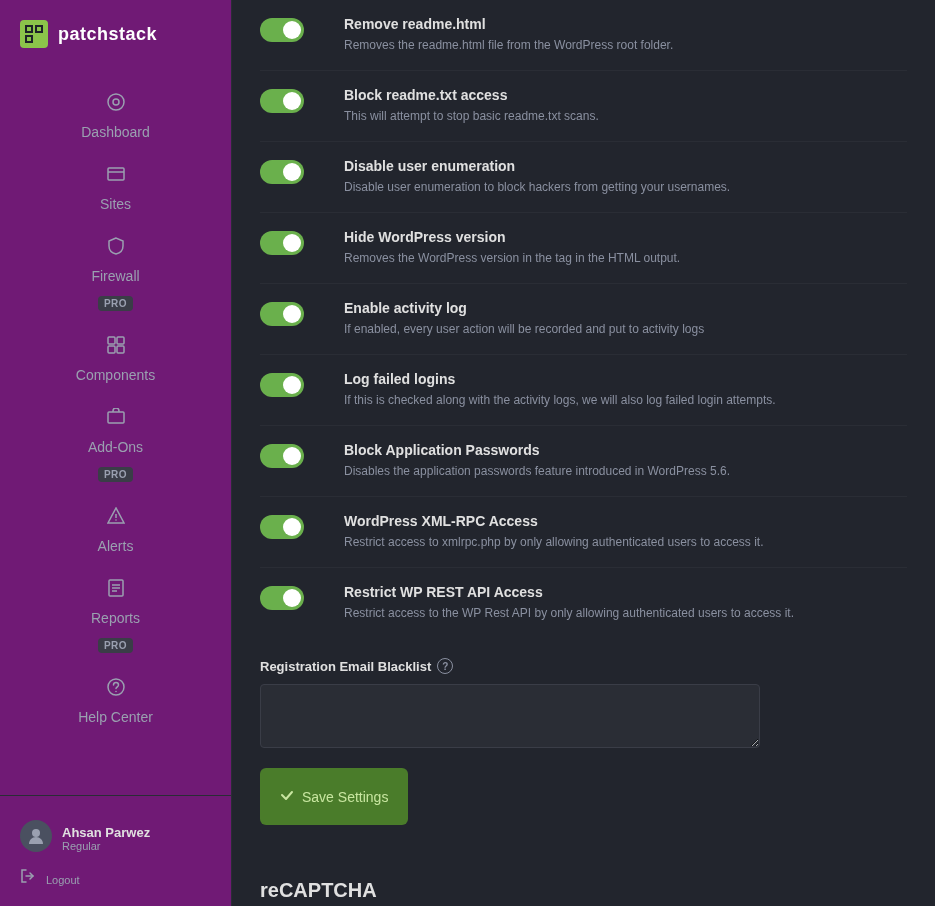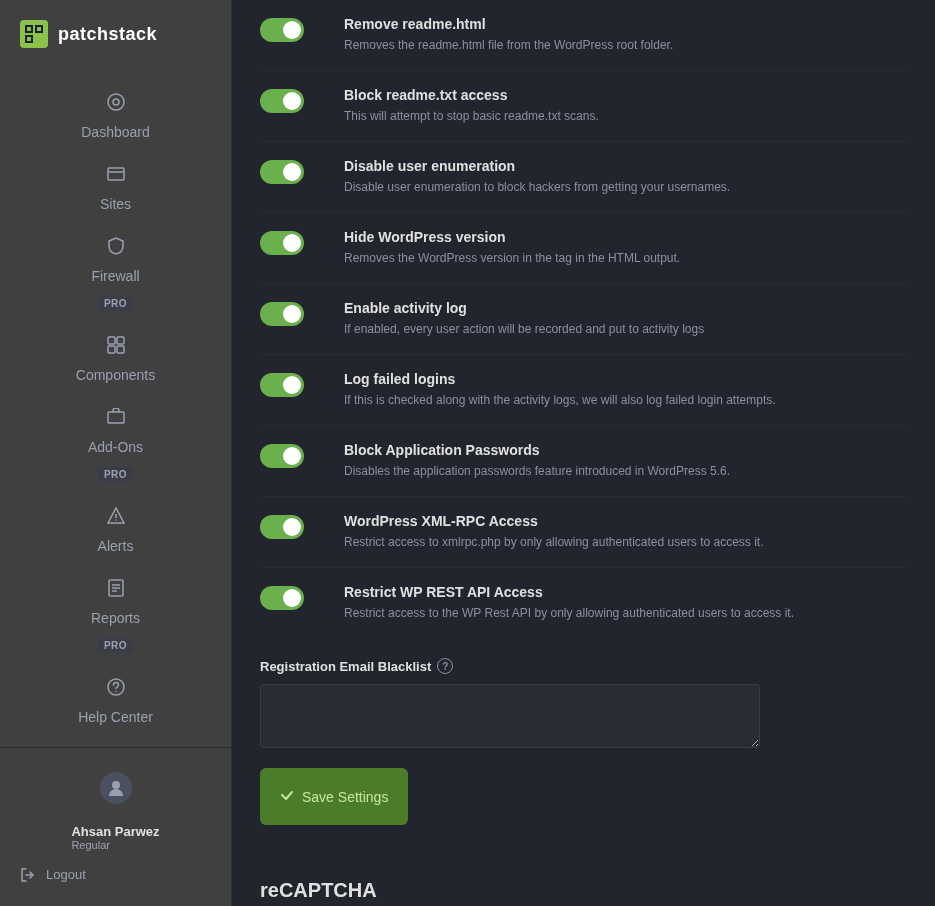--- a/index.html
+++ b/index.html
@@ -10,21 +10,21 @@
       display: flex;
       height: 906px;
       width: 935px;
       overflow: hidden;
     }
 
     
     .sidebar {
       width: 232px;
       min-width: 232px;
-      background: #404040;
+      background: #701a75;
       display: flex;
       flex-direction: column;
       padding: 0;
       border-right: 1px solid #2a2d35;
     }
     .logo-area {
       display: flex;
       align-items: center;
       padding: 20px 20px 24px 20px;
       gap: 10px;
@@ -88,24 +88,23 @@
       border-radius: 4px;
       letter-spacing: 0.5px;
     }
 
     .sidebar-bottom {
       padding: 16px 20px;
       border-top: 1px solid #2a2d35;
     }
     .user-area {
       display: flex;
-      align-items: center;
-      gap: 20px;
+      align-items: flex-end;
+      gap: 10px;
       padding: 8px 0 12px 0;
-      flex-direction: column;
     }
     .avatar {
       width: 32px;
       height: 32px;
       border-radius: 50%;
       background: #4a5060;
       display: flex;
       align-items: center;
       justify-content: center;
       font-size: 13px;
@@ -115,24 +114,24 @@
       color: #e0e0e0;
       font-size: 13px;
       font-weight: 600;
     }
     .user-info .role {
       color: #9aa0b0;
       font-size: 11px;
     }
     .logout-item {
       display: flex;
-      align-items: flex-start;
+      align-items: flex-end;
       gap: 10px;
       color: #9aa0b0;
-      font-size: 13px;
+      font-size: 11px;
       cursor: pointer;
       padding: 4px 0;
     }
 
     
     .main {
       flex: 1;
       background: #22252d;
       overflow-y: auto;
       padding: 0 28px 40px 28px;

